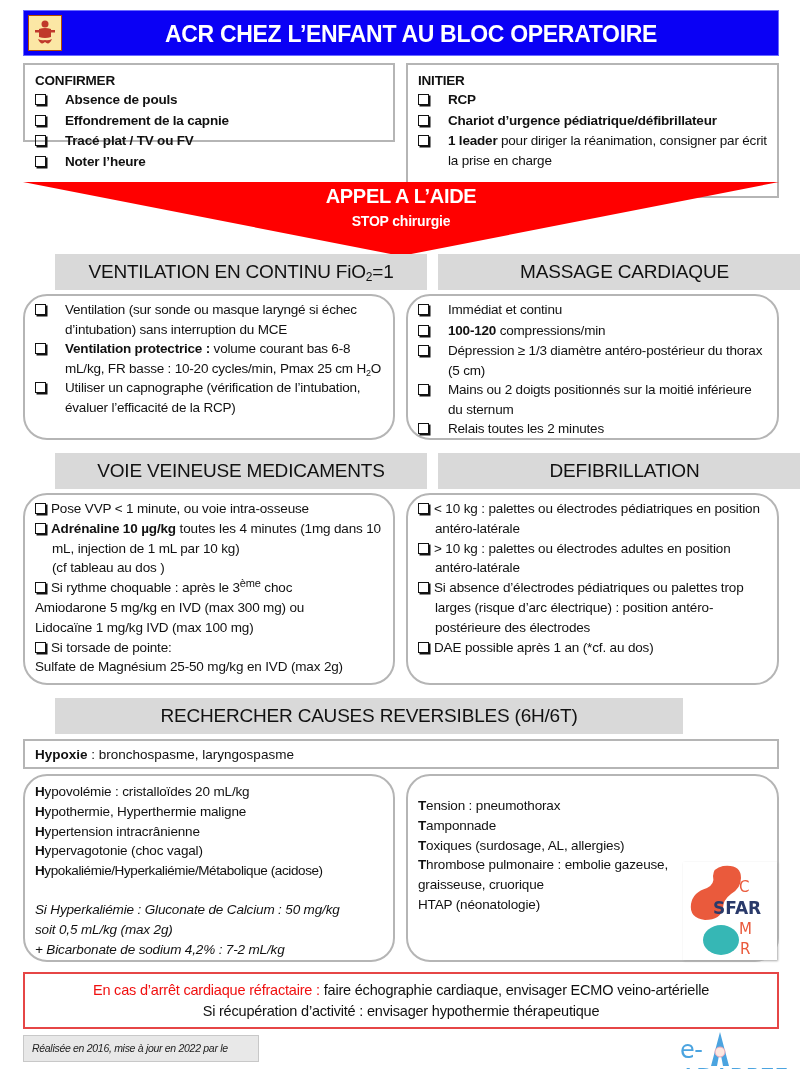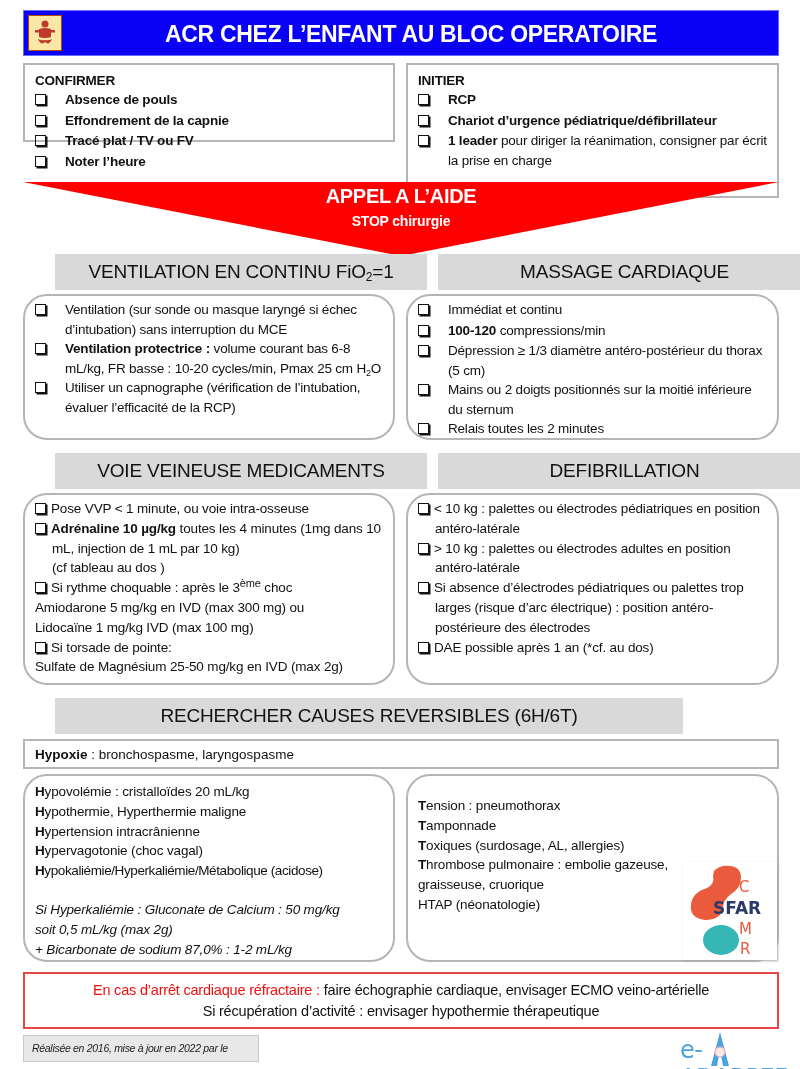--- a/index.html
+++ b/index.html
@@ -202,21 +202,21 @@
 
 <div class="abs box causesH-box body-text">
   <div><b>H</b><span>ypovolémie : cristalloïdes 20 mL/kg</span></div>
   <div><b>H</b><span>ypothermie, Hyperthermie maligne</span></div>
   <div><b>H</b><span>ypertension intracrânienne</span></div>
   <div><b>H</b><span>ypervagotonie (choc vagal)</span></div>
   <div style="letter-spacing:-0.4px"><b>H</b><span>ypokaliémie/Hyperkaliémie/Métabolique (acidose)</span></div>
   <div style="height:19px"></div>
   <div class="italic">Si Hyperkaliémie : Gluconate de Calcium : 50 mg/kg</div>
   <div class="italic">soit 0,5 mL/kg (max 2g)</div>
-  <div class="italic">+ Bicarbonate de sodium 87,0% : 1-2 mL/kg</div>
+  <div class="italic">+ Bicarbonate de sodium 4,2% : 7-2 mL/kg</div>
 </div>
 
 <div class="abs box causesT-box body-text">
   <div><b>T</b><span>ension : pneumothorax</span></div>
   <div><b>T</b><span>amponnade</span></div>
   <div><b>T</b><span>oxiques (surdosage, AL, allergies)</span></div>
   <div style="width:300px"><b>T</b><span>hrombose pulmonaire : embolie gazeuse, graisseuse, cruorique</span></div>
   <div><span>HTAP (néonatologie)</span></div>
 </div>
 

